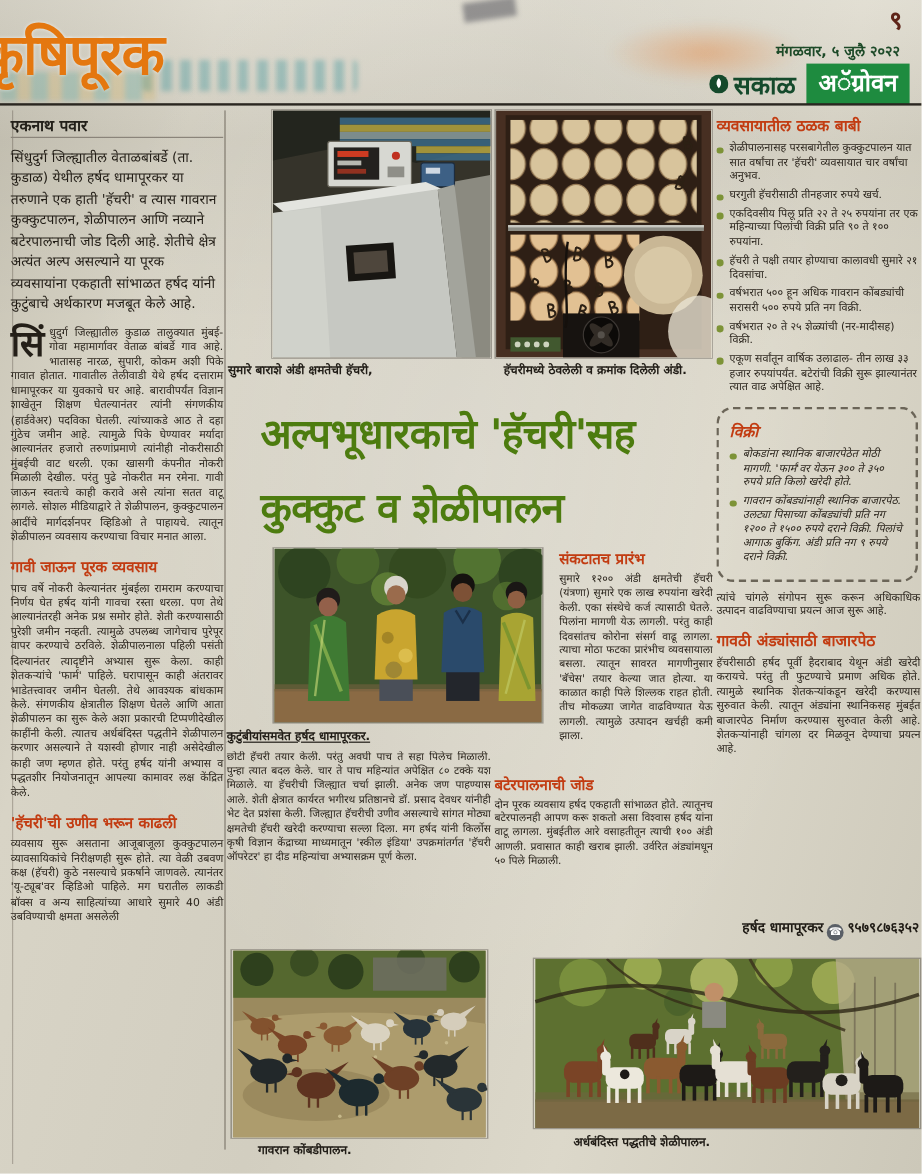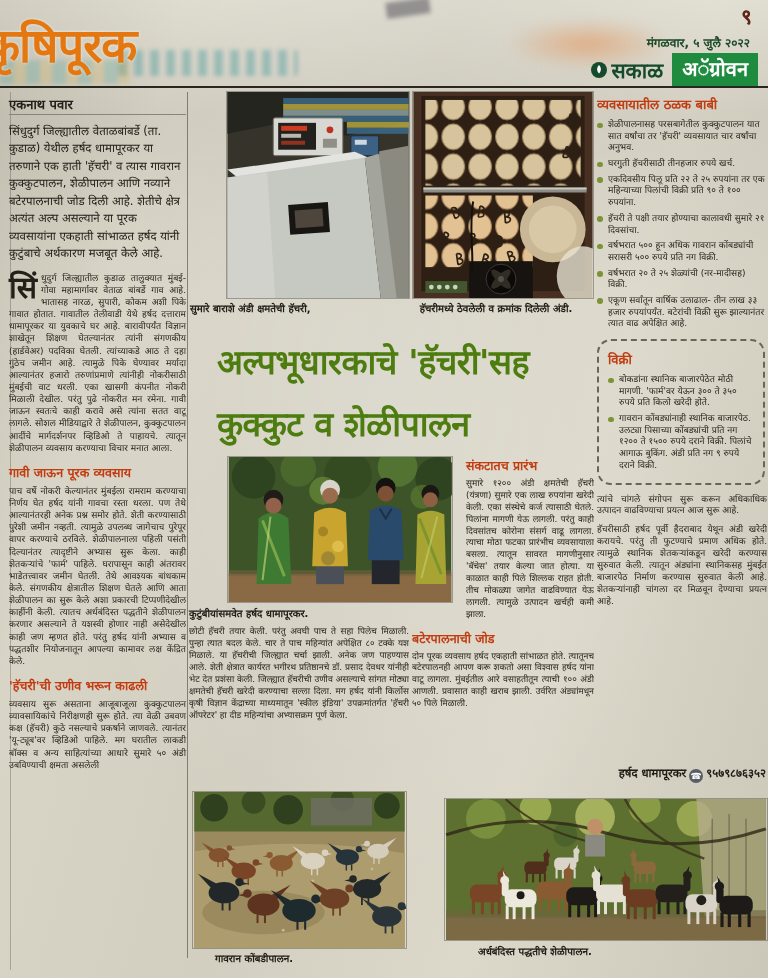--- a/index.html
+++ b/index.html
@@ -38,35 +38,35 @@
   .photo svg{display:block;width:100%;height:100%;}
   .ph1{left:227px;top:92px;width:182px;height:206px;}
   .ph2{left:413px;top:92px;width:180px;height:206px;}
   .cap{position:absolute;font-size:10px;font-weight:bold;color:#211d17;}
   .cap1{left:190px;top:301px;width:214px;}
   .cap2{left:396px;top:301px;width:200px;text-align:center;}
   
   .headline{position:absolute;left:189px;top:331px;width:416px;font-size:34px;font-weight:bold;line-height:62px;color:#4d7c0f;letter-spacing:-.5px;margin-left:28px;}
   
   .ph3{left:228px;top:457px;width:224px;height:145px;}
-  .cap3{left:189px;top:606px;width:270px;}
+  .cap3{left:189px;top:606px;width:270px;text-decoration:underline;}
   .col2{position:absolute;left:189px;top:626px;width:220px;height:164px;overflow:hidden;font-size:8.8px;line-height:1.36;text-align:justify;}
   
   .col3{position:absolute;left:412px;top:457px;width:182px;height:316px;overflow:hidden;}
   .col3 .spacer{float:left;width:54px;height:168px;}
   .col3 .redhead{margin:0 0 4px;}
   .col3 .bodytxt{font-size:8.8px;}
-  .col3 .redhead2{margin:9px 0 4px;}
+  .col3 .redhead2{margin:24px 0 4px;}
   
   .col4{position:absolute;left:597px;top:95px;width:170px;height:668px;overflow:hidden;}
   .col4 .redhead{margin:0 0 6px;font-size:13px;}
   ul.blist{list-style:none;margin:0;padding:0;}
   ul.blist li{position:relative;padding-left:11px;margin-bottom:4px;font-size:9px;line-height:1.3;text-align:left;}
   ul.blist li::before{content:"";position:absolute;left:0;top:3.5px;width:5.5px;height:5.5px;border-radius:50%;background:#7d9337;}
-  .salesbox{border:2px dashed #6b6558;border-radius:14px;padding:9px 9px 7px;margin:9px 2px 9px 0;}
+  .salesbox{border:2px dashed #6b6558;border-radius:14px;padding:9px 9px 7px;margin:9px 2px 9px 0;font-style:italic;}
   .salesbox .redhead{margin:0 0 6px;font-size:13px;}
   .qcont{font-size:9px;line-height:1.32;text-align:justify;margin-bottom:7px;}
   .mkt{font-size:9px;line-height:1.32;text-align:justify;}
   
   .contact{position:absolute;left:560px;top:765px;width:206px;text-align:right;font-size:11.5px;font-weight:bold;color:#1f1b15;}
   .phicon{display:inline-flex;align-items:center;justify-content:center;width:14px;height:14px;border-radius:50%;background:#5a5f66;color:#fff;font-size:9px;vertical-align:-2px;margin:0 3px;}
   
   .ph4{left:193px;top:792px;width:213px;height:156px;}
   .ph5{left:445px;top:799px;width:322px;height:141px;}
   .cap4{left:215px;top:951px;width:210px;}
@@ -100,21 +100,21 @@
 
 <div class="col1">
   <div class="byline">एकनाथ पवार</div>
   <div class="intro">सिंधुदुर्ग जिल्ह्यातील वेताळबांबर्डे (ता. कुडाळ) येथील हर्षद धामापूरकर या तरुणाने एक हाती 'हॅचरी' व त्यास गावरान कुक्कुटपालन, शेळीपालन आणि नव्याने बटेरपालनाची जोड दिली आहे. शेतीचे क्षेत्र अत्यंत अल्प असल्याने या पूरक व्यवसायांना एकहाती सांभाळत हर्षद यांनी कुटुंबाचे अर्थकारण मजबूत केले आहे.</div>
   <div class="bodytxt openpara">
     <span class="dropcap">सिं</span><span>धुदुर्ग जिल्ह्यातील कुडाळ तालुक्यात मुंबई-गोवा महामार्गावर वेताळ बांबर्डे गाव आहे. भातासह नारळ, सुपारी, कोकम अशी पिके गावात होतात. गावातील तेलीवाडी येथे हर्षद दत्ताराम धामापूरकर या युवकाचे घर आहे. बारावीपर्यंत विज्ञान शाखेतून शिक्षण घेतल्यानंतर त्यांनी संगणकीय (हार्डवेअर) पदविका घेतली. त्यांच्याकडे आठ ते दहा गुंठेच जमीन आहे. त्यामुळे पिके घेण्यावर मर्यादा आल्यानंतर हजारो तरुणांप्रमाणे त्यांनीही नोकरीसाठी मुंबईची वाट धरली. एका खासगी कंपनीत नोकरी मिळाली देखील. परंतु पुढे नोकरीत मन रमेना. गावी जाऊन स्वतःचे काही करावे असे त्यांना सतत वाटू लागले. सोशल मीडियाद्वारे ते शेळीपालन, कुक्कुटपालन आदींचे मार्गदर्शनपर व्हिडिओ ते पाहायचे. त्यातून शेळीपालन व्यवसाय करण्याचा विचार मनात आला.</span>
   </div>
   <div class="redhead">गावी जाऊन पूरक व्यवसाय</div>
   <div class="bodytxt">पाच वर्षे नोकरी केल्यानंतर मुंबईला रामराम करण्याचा निर्णय घेत हर्षद यांनी गावचा रस्ता धरला. पण तेथे आल्यानंतरही अनेक प्रश्न समोर होते. शेती करण्यासाठी पुरेशी जमीन नव्हती. त्यामुळे उपलब्ध जागेचाच पुरेपूर वापर करण्याचे ठरविले. शेळीपालनाला पहिली पसंती दिल्यानंतर त्यादृष्टीने अभ्यास सुरू केला. काही शेतकऱ्यांचे 'फार्म' पाहिले. घरापासून काही अंतरावर भाडेतत्त्वावर जमीन घेतली. तेथे आवश्यक बांधकाम केले. संगणकीय क्षेत्रातील शिक्षण घेतले आणि आता शेळीपालन का सुरू केले अशा प्रकारची टिप्पणीदेखील काहींनी केली. त्यातच अर्धबंदिस्त पद्धतीने शेळीपालन करणार असल्याने ते यशस्वी होणार नाही असेदेखील काही जण म्हणत होते. परंतु हर्षद यांनी अभ्यास व पद्धतशीर नियोजनातून आपल्या कामावर लक्ष केंद्रित केले.</div>
   <div class="redhead">'हॅचरी'ची उणीव भरून काढली</div>
-  <div class="bodytxt">व्यवसाय सुरू असताना आजूबाजूला कुक्कुटपालन व्यावसायिकांचे निरीक्षणही सुरू होते. त्या वेळी उबवण कक्ष (हॅचरी) कुठे नसल्याचे प्रकर्षाने जाणवले. त्यानंतर 'यू-ट्यूब'वर व्हिडिओ पाहिले. मग घरातील लाकडी बॉक्स व अन्य साहित्यांच्या आधारे सुमारे ५० अंडी उबविण्याची क्षमता असलेली</div>
+  <div class="bodytxt">व्यवसाय सुरू असताना आजूबाजूला कुक्कुटपालन व्यावसायिकांचे निरीक्षणही सुरू होते. त्या वेळी उबवण कक्ष (हॅचरी) कुठे नसल्याचे प्रकर्षाने जाणवले. त्यानंतर 'यू-ट्यूब'वर व्हिडिओ पाहिले. मग घरातील लाकडी बॉक्स व अन्य साहित्यांच्या आधारे सुमारे 40 अंडी उबविण्याची क्षमता असलेली</div>
 </div>
 
 <div class="photo ph1">
   <svg viewBox="0 0 182 207">
     <rect width="182" height="207" fill="#35332a"></rect>
     <polygon points="0,0 182,0 182,30 120,44 60,30 0,42" fill="#23251e"></polygon>
     <g opacity="0.8">
       <rect x="56" y="6" width="126" height="6" fill="#3c6e8e"></rect>
         <rect x="56" y="12" width="126" height="6" fill="#c0ae42"></rect>
       <rect x="56" y="18" width="126" height="6" fill="#93a7a8"></rect>
@@ -256,20 +256,21 @@
     <li>एकूण सर्वांतून वार्षिक उलाढाल- तीन लाख ३३ हजार रुपयांपर्यंत. बटेरांची विक्री सुरू झाल्यानंतर त्यात वाढ अपेक्षित आहे.</li>
   </ul>
   <div class="salesbox">
     <div class="redhead">विक्री</div>
     <ul class="blist">
       <li>बोकडांना स्थानिक बाजारपेठेत मोठी मागणी. 'फार्म'वर येऊन ३०० ते ३५० रुपये प्रति किलो खरेदी होते.</li>
       <li>गावरान कोंबड्यांनाही स्थानिक बाजारपेठ. उलट्या पिसाच्या कोंबड्यांची प्रति नग १२०० ते १५०० रुपये दराने विक्री. पिलांचे आगाऊ बुकिंग. अंडी प्रति नग ९ रुपये दराने विक्री.</li>
     </ul>
   </div>
   <div class="qcont">त्यांचे चांगले संगोपन सुरू करून अधिकाधिक उत्पादन वाढविण्याचा प्रयत्न आज सुरू आहे.</div>
+  <div class="redhead">गावठी अंड्यांसाठी बाजारपेठ</div>
   <div class="mkt">हॅचरीसाठी हर्षद पूर्वी हैदराबाद येथून अंडी खरेदी करायचे. परंतु ती फुटण्याचे प्रमाण अधिक होते. त्यामुळे स्थानिक शेतकऱ्यांकडून खरेदी करण्यास सुरुवात केली. त्यातून अंड्यांना स्थानिकसह मुंबईत बाजारपेठ निर्माण करण्यास सुरुवात केली आहे. शेतकऱ्यांनाही चांगला दर मिळवून देण्याचा प्रयत्न आहे.</div>
 </div>
 
 <div class="contact">
   <span>हर्षद धामापूरकर</span><span class="phicon">☎</span><span>९५७९८७६३५२</span>
 </div>
 
 <div class="photo ph4">
   <svg viewBox="0 0 213 158">
     <defs>

